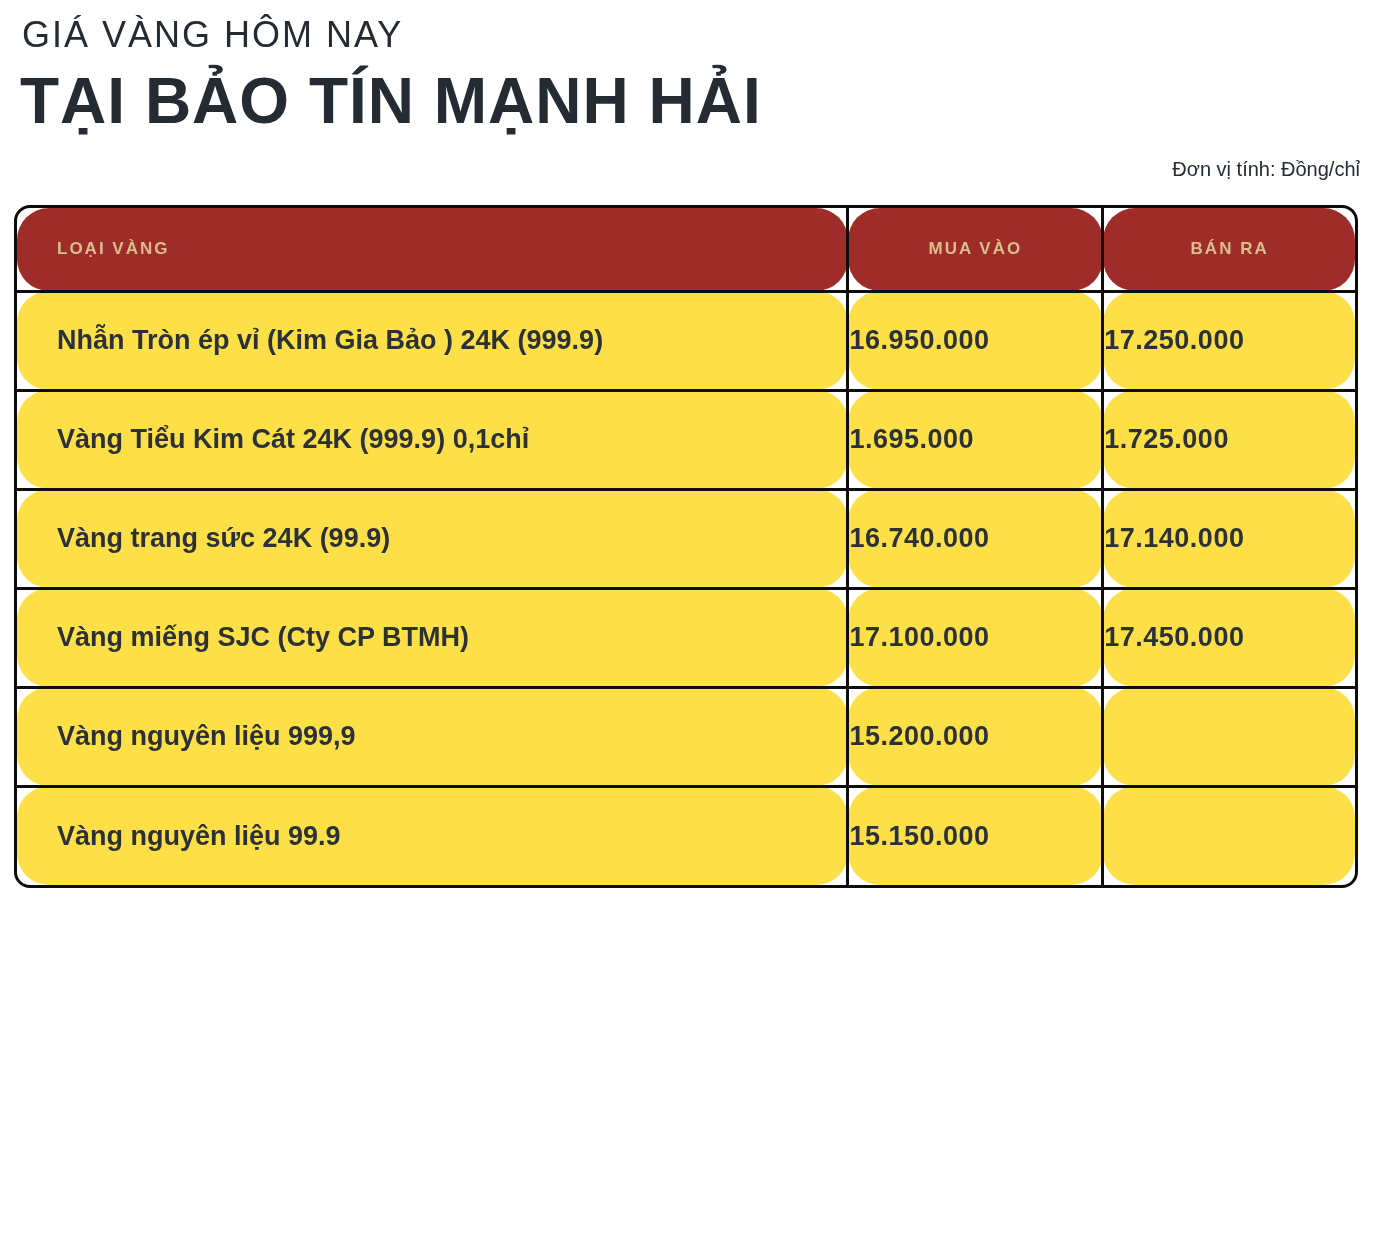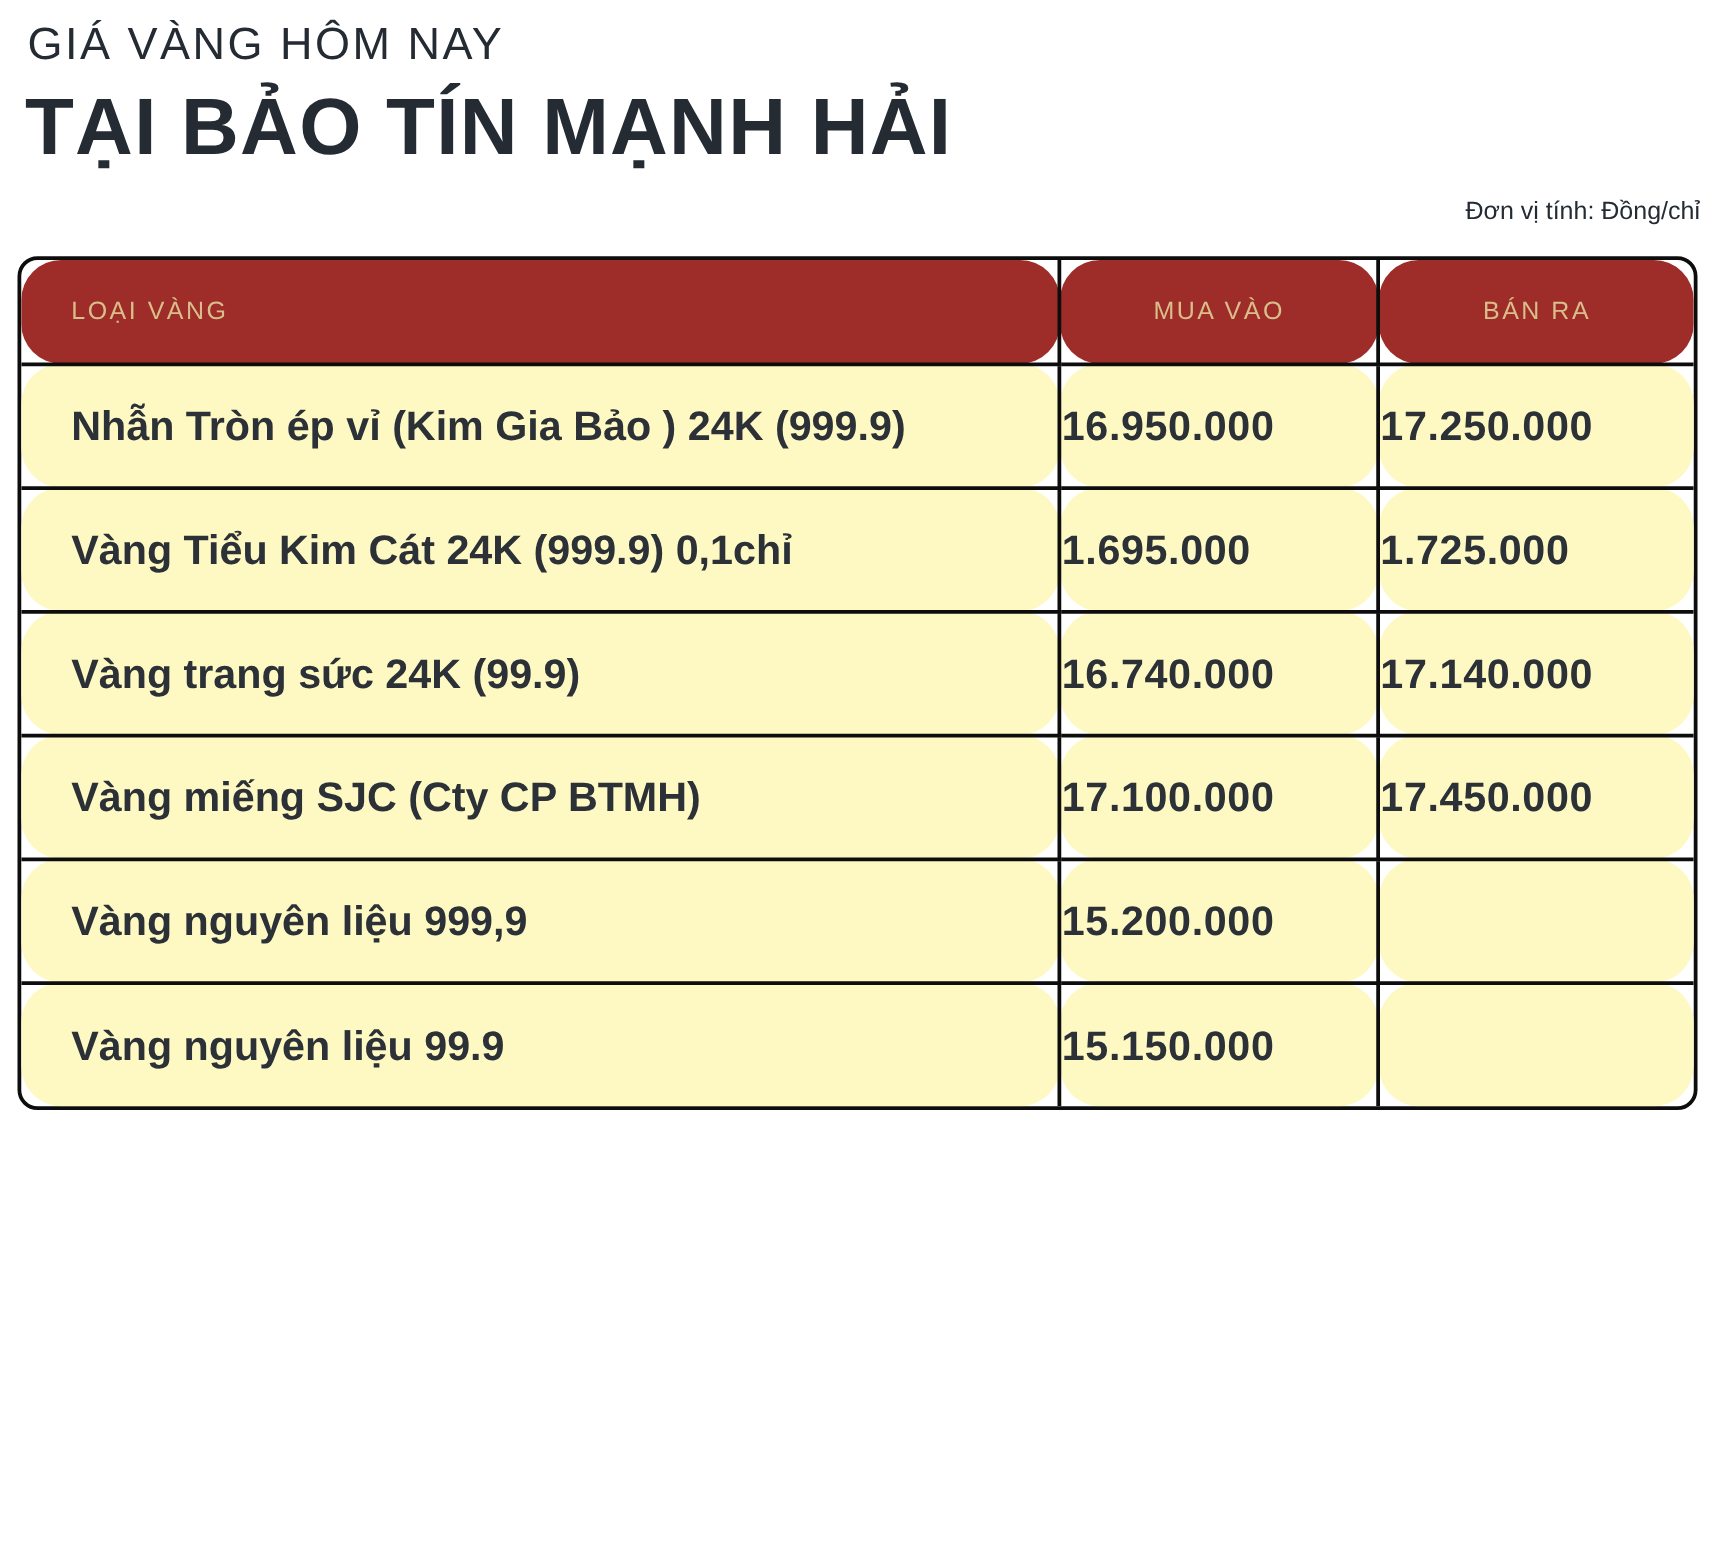--- a/index.html
+++ b/index.html
@@ -59,33 +59,33 @@
     border-right: 3px solid #0d0d0d;
     border-bottom: 3px solid #0d0d0d;
     vertical-align: middle;
   }
   th:last-child, td:last-child { border-right: none; }
   tr:last-child td { border-bottom: none; }
   thead th {
     background: #9e2c29;
     color: #d9be8b;
     height: 83px;
-    font-size: 20px;
-    font-weight: 400;
+    font-size: 17px;
+    font-weight: 700;
     letter-spacing: 2px;
     text-align: center;
   }
   thead th.name-col {
     text-align: left;
     padding-left: 40px;
   }
   tbody td {
     height: 99px;
-    font-size: 33px;
-    background: #fef9c3;
+    font-size: 27px;
+    background: #fde047;
   }
   tbody td.name-cell {
     font-weight: 700;
     color: #2b3137;
     padding-left: 40px;
     text-align: left;
   }
   tbody td.price-cell {
     font-weight: 700;
     color: #2b3137;

